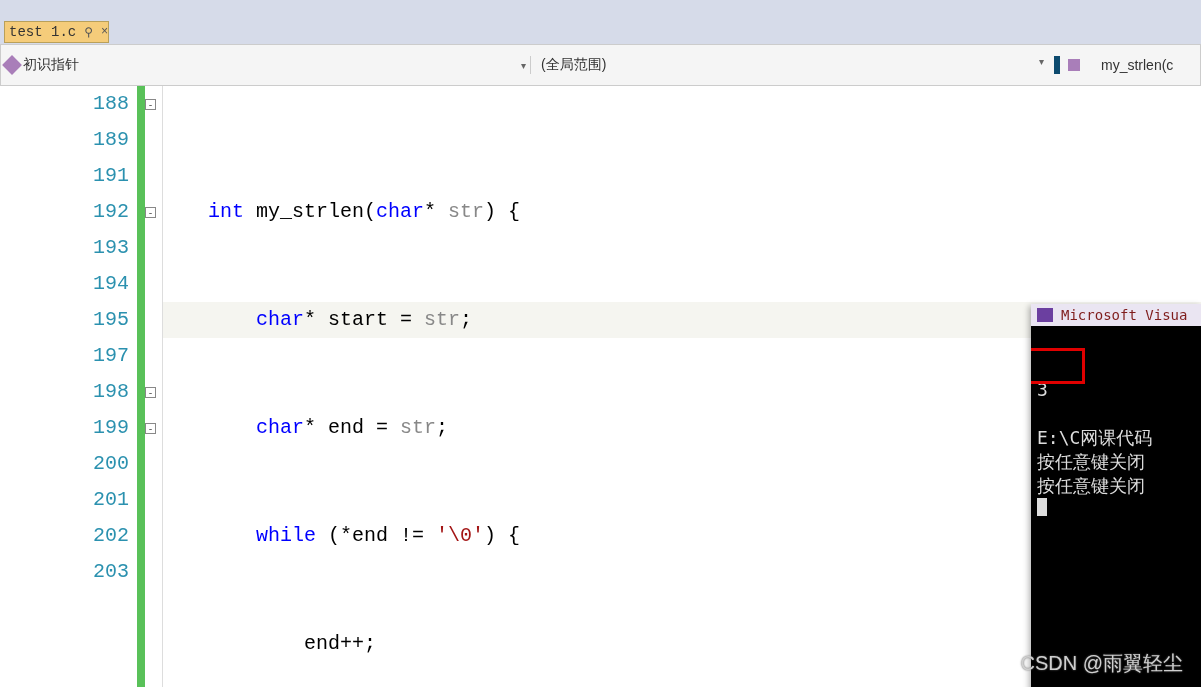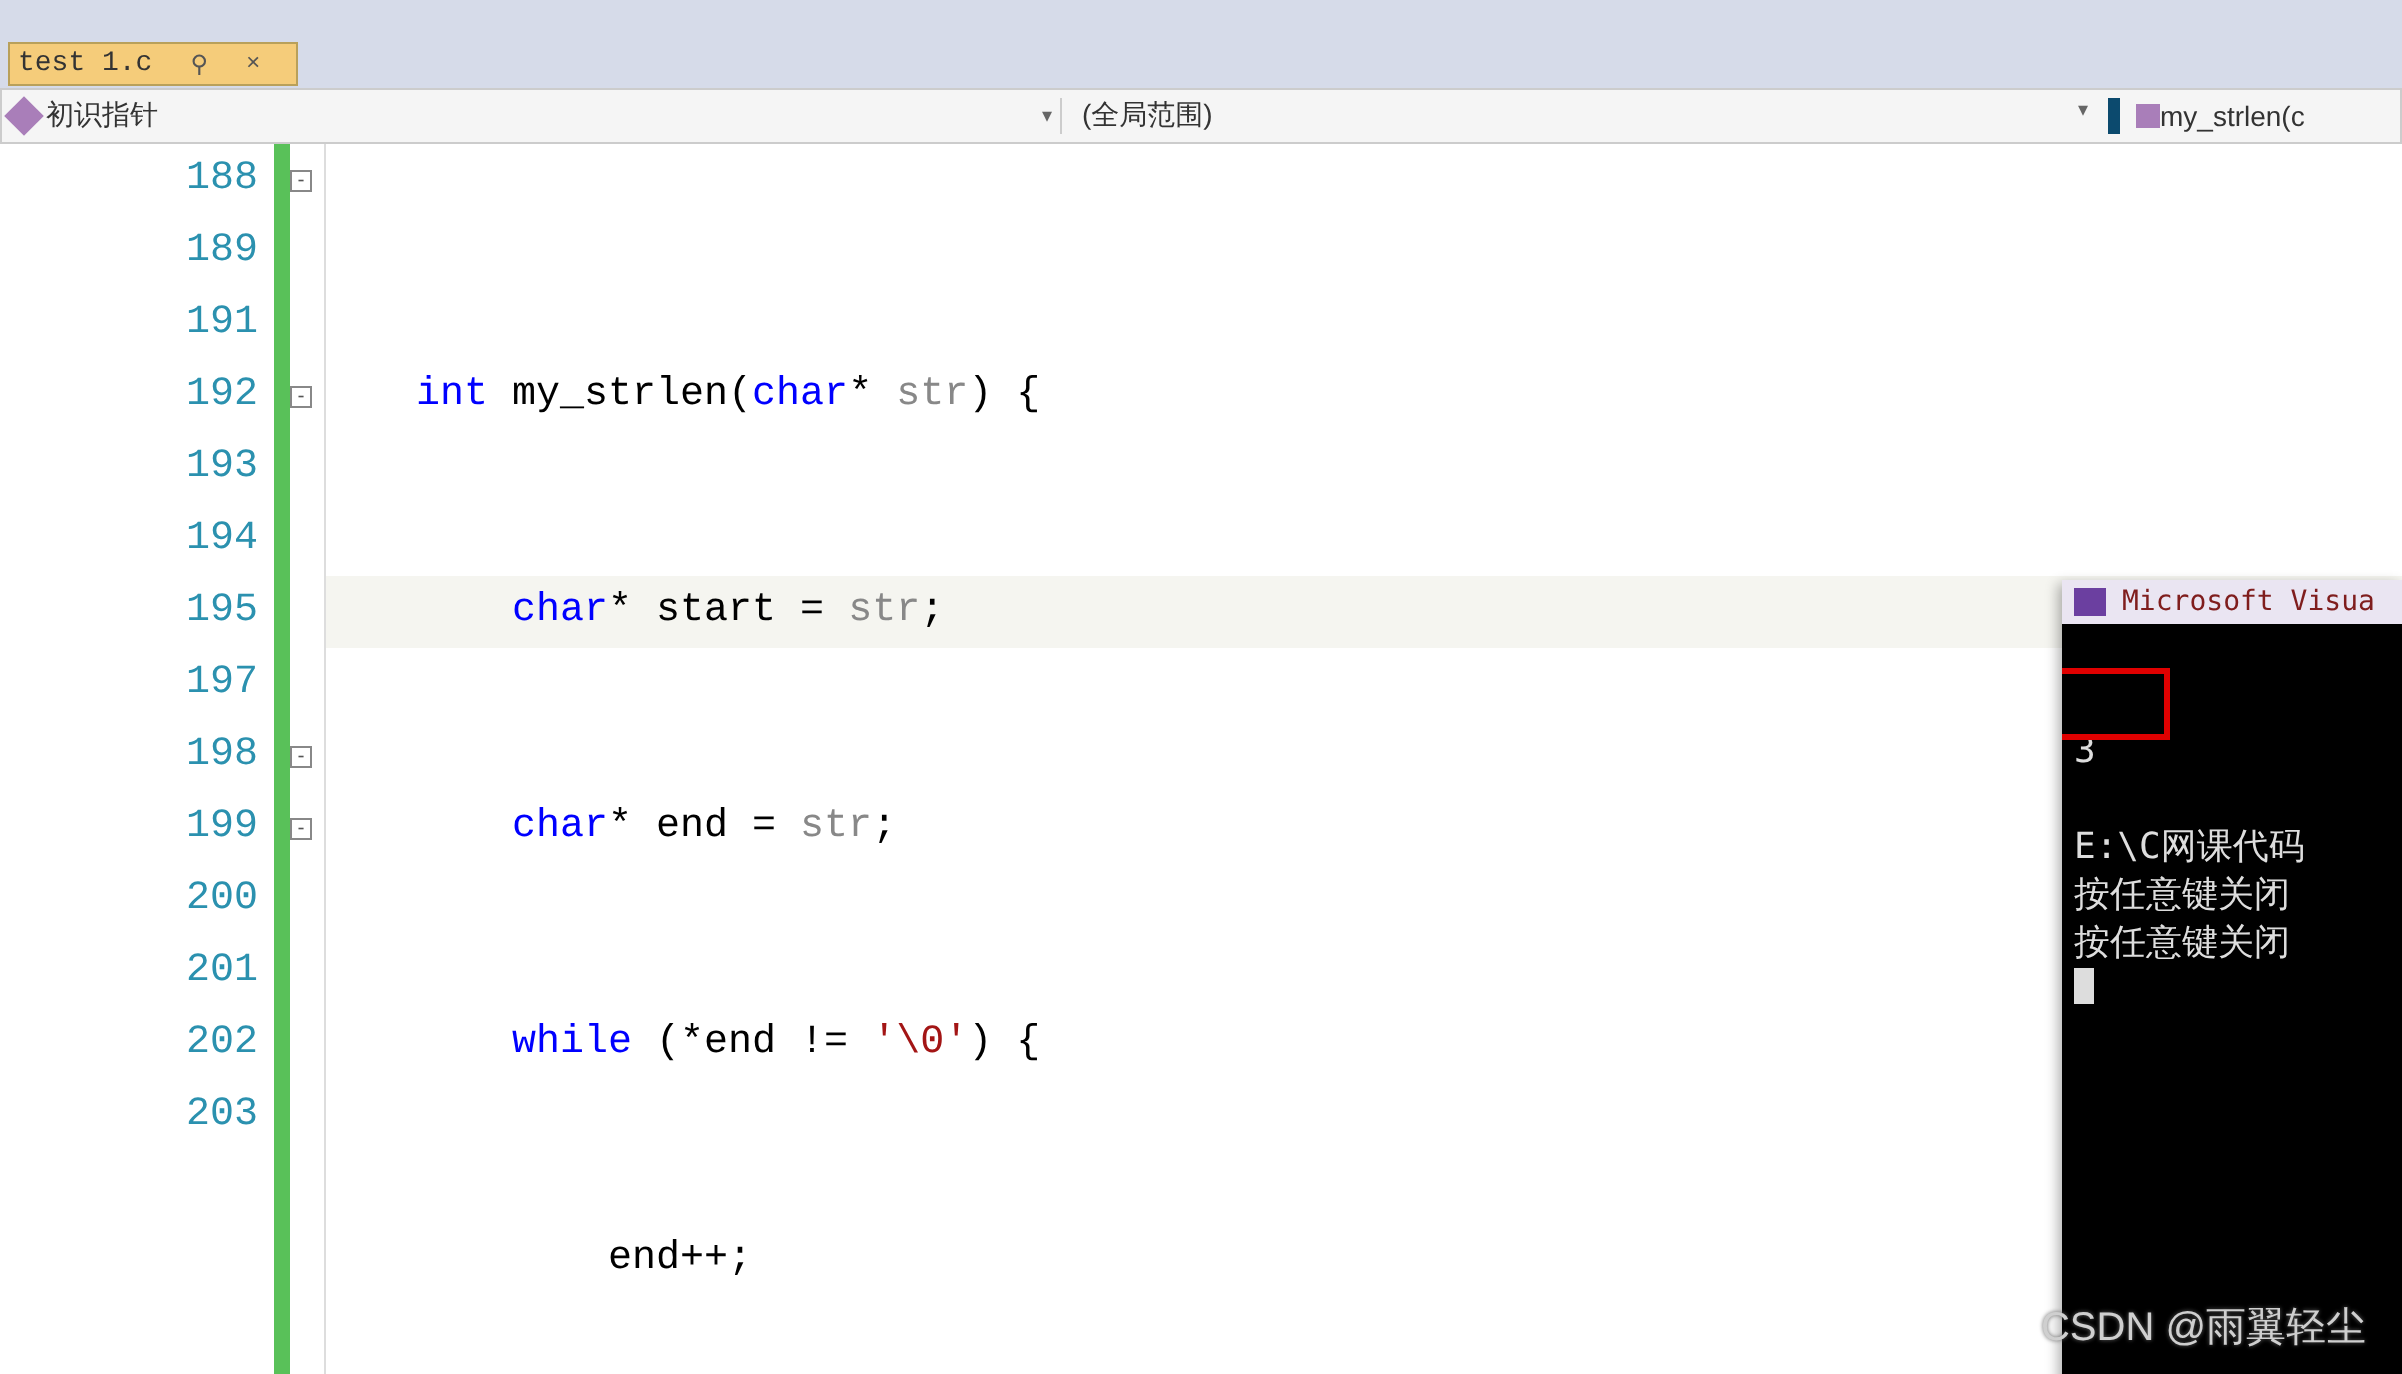--- a/index.html
+++ b/index.html
@@ -20,36 +20,36 @@
     display: flex;
     align-items: center;
     background: #d6dbe9;
     height: 24px;
     padding-left: 4px;
     font-size: 14px;
     color: #333;
   }
   .file-tab {
     background: #f5cc7a;
-    padding: 2px 18px 2px 4px;
-    display: flex;
-    align-items: center;
-    gap: 19px;
+    padding: 2px 0 2px 4px;
+    display: flex;
+    align-items: center;
+    gap: 8px;
     border: 1px solid #b9a05a;
   }
   .pin-icon, .close-x {
     font-size: 12px;
     color: #555;
   }
   .nav-row {
     display: flex;
     align-items: center;
     background: #f5f5f5;
     border: 1px solid #ccc;
-    height: 28px;
+    height: 42px;
     font-size: 14px;
     font-family: "Microsoft YaHei", sans-serif;
     color: #333;
   }
   .nav-left {
     display: flex;
     align-items: center;
     padding: 0 4px;
     width: 530px;
     border-right: 1px solid #ccc;
@@ -65,21 +65,21 @@
   }
   .nav-mid {
     flex: 1;
     padding: 0 10px;
     border-right: 6px solid #0c4a6e;
   }
   .nav-right {
     display: flex;
     align-items: center;
     padding: 0 8px;
-    gap: 0;
+    gap: 21px;
     min-width: 140px;
   }
   .nav-icon-cube {
     width: 12px;
     height: 12px;
     background: #a97eb9;
     display: inline-block;
   }
   .dd-arrow {
     margin-left: auto;

